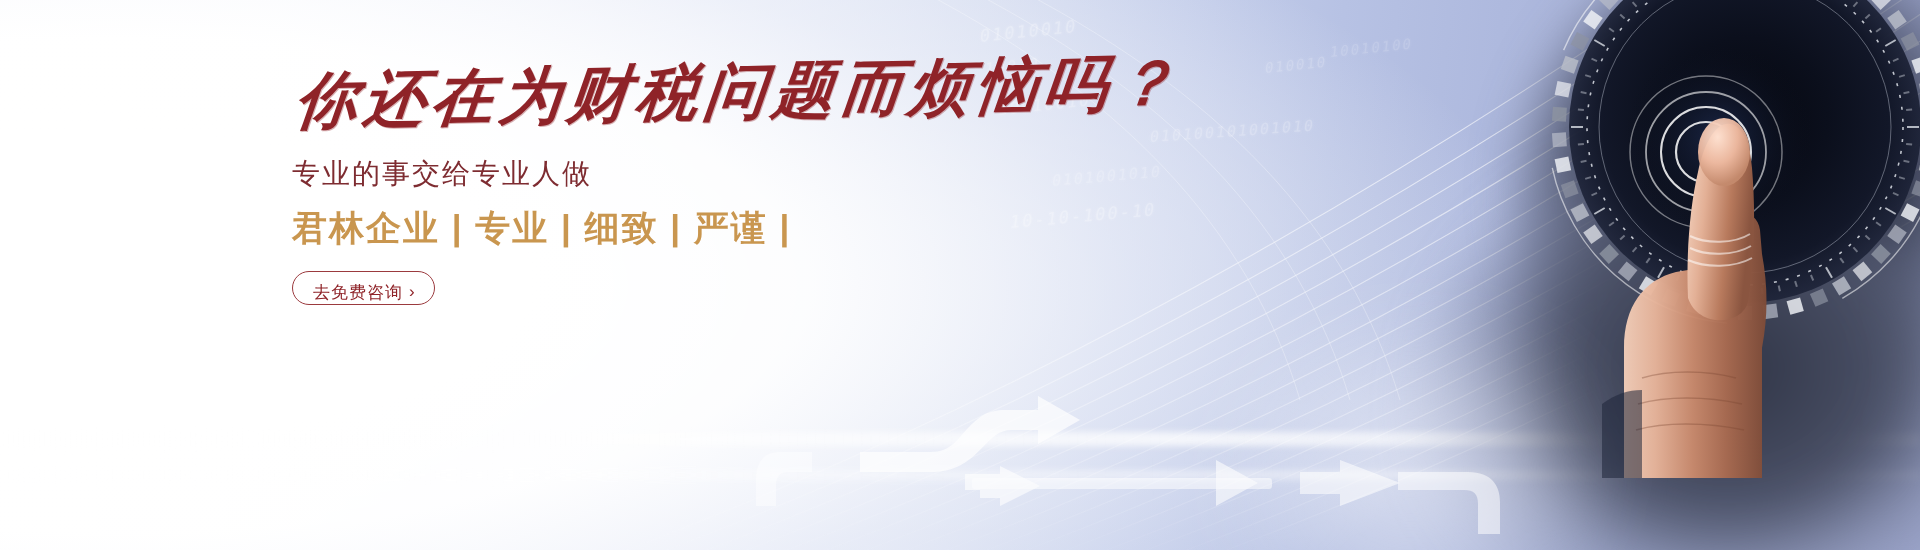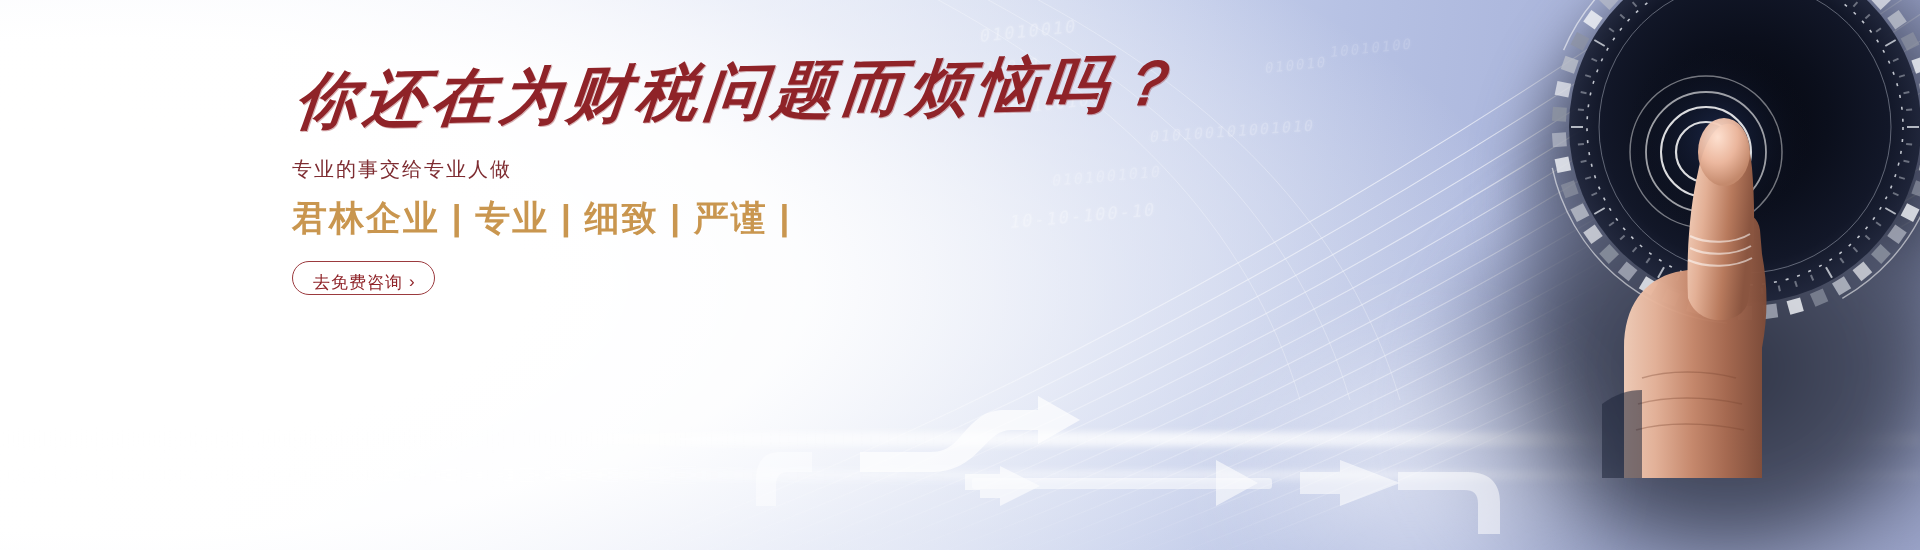--- a/index.html
+++ b/index.html
@@ -50,21 +50,21 @@
 
   #headline{
     font-family:"DejaVu Serif","Liberation Serif",serif;
     font-size:62px;line-height:1.08;font-weight:700;font-style:italic;
     color:#8f2328;letter-spacing:6px;white-space:nowrap;
     transform:skewX(-7deg) rotate(-1.2deg);transform-origin:left bottom;
     text-shadow:1px 1px 0 rgba(143,35,40,.35);
   }
 
   #subline{
-    margin-top:22px;font-size:20px;line-height:1.2;color:#7e2c31;
+    margin-top:22px;font-size:28px;line-height:1.2;color:#7e2c31;
     letter-spacing:2px;font-weight:500;white-space:nowrap;
   }
 
   #tagline{
     margin-top:16px;font-size:35px;line-height:1.2;color:#c9964f;
     letter-spacing:2px;font-weight:600;white-space:nowrap;
   }
 
   #cta{
     margin-top:22px;display:inline-flex;align-items:center;gap:6px;

